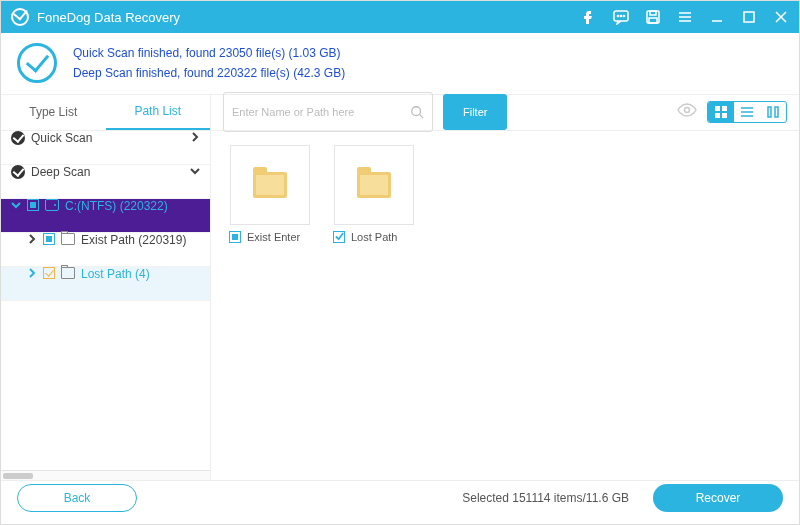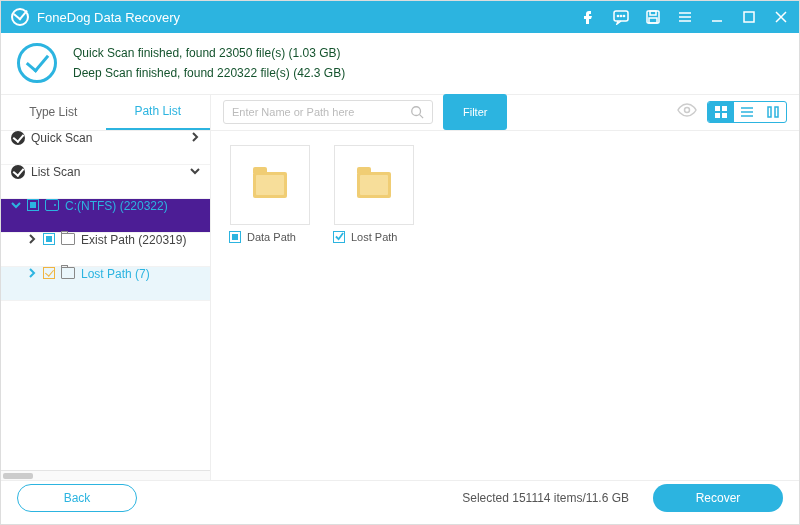--- a/index.html
+++ b/index.html
@@ -9,21 +9,21 @@
 .titlebar .logo { width: 18px; height: 18px; border: 2px solid #fff; border-radius: 50%; position: relative; margin-right: 8px; }
 .titlebar .logo::after { content: ""; position: absolute; width: 7px; height: 10px; border-right: 2px solid #fff; border-bottom: 2px solid #fff; transform: rotate(40deg); left: 3px; top: -3px; }
 .titlebar .title { font-size: 13px; font-weight: 500; flex: 1; }
 .titlebar .wicons { display: flex; gap: 16px; }
 .titlebar .wi { width: 16px; height: 16px; display: flex; align-items: center; justify-content: center; cursor: pointer; }
 .titlebar svg { stroke: #fff; fill: none; stroke-width: 1.5; }
 
 .scan-banner { display: flex; align-items: center; padding: 10px 16px; border-bottom: 1px solid #eee; }
 .scan-banner .check { width: 40px; height: 40px; border: 3px solid #2cb4e0; border-radius: 50%; position: relative; margin-right: 16px; }
 .scan-banner .check::after { content: ""; position: absolute; width: 10px; height: 18px; border-right: 3px solid #2cb4e0; border-bottom: 3px solid #2cb4e0; transform: rotate(40deg); left: 11px; top: 4px; }
-.scan-banner .lines { font-size: 12px; color: #14532d; line-height: 1.7; }
+.scan-banner .lines { font-size: 12px; color: #1d4ed8; line-height: 1.7; }
 
 .body { display: flex; height: 385px; }
 
 .sidebar { width: 210px; border-right: 1px solid #eee; display: flex; flex-direction: column; font-size: 12px; color: #444; }
 .tabs { display: flex; height: 36px; border-bottom: 1px solid #eee; }
 .tab { flex: 1; display: flex; align-items: center; justify-content: center; cursor: pointer; color: #666; }
 .tab.active { color: #2cb4e0; border-bottom: 2px solid #2cb4e0; }
 .tree { flex: 1; overflow: auto; }
 .node { display: flex; align-items: flex-start; height: 34px; padding: 0 10px; border-bottom: 1px solid #f2f2f2; cursor: pointer; gap: 6px; }
 .node.sel { background: #4c1d95; color: #2cb4e0; }
@@ -41,21 +41,21 @@
 .ico-drive { border: 1.5px solid currentColor; border-radius: 2px; position: relative; }
 .ico-drive::after { content: ""; position: absolute; right: 2px; top: 4px; width: 2px; height: 2px; background: currentColor; border-radius: 50%; }
 .ico-folder { border: 1.5px solid #888; border-radius: 1px; position: relative; }
 .ico-folder::before { content: ""; position: absolute; top: -3px; left: -1.5px; width: 5px; height: 2px; border: 1.5px solid #888; border-bottom: none; border-radius: 1px 1px 0 0; }
 .spacer-sm { width: 10px; }
 .hscroll { height: 10px; border-top: 1px solid #e4e4e4; position: relative; background: #fafafa; }
 .hscroll::after { content: ""; position: absolute; left: 2px; top: 2px; height: 6px; width: 30px; background: #ccc; border-radius: 2px; }
 
 .main { flex: 1; display: flex; flex-direction: column; }
 .toolbar { height: 36px; display: flex; align-items: center; padding: 0 12px; gap: 10px; border-bottom: 1px solid #eee; }
-.search { flex: 0 0 210px; height: 24px; border: 1px solid #ddd; border-radius: 3px; display: flex; align-items: center; padding: 0 8px; color: #aaa; font-size: 11px; }
+.search { flex: 0 0 210px; height: 40px; border: 1px solid #ddd; border-radius: 3px; display: flex; align-items: center; padding: 0 8px; color: #aaa; font-size: 11px; }
 .search input { border: none; outline: none; flex: 1; font-size: 11px; color: #555; background: transparent; }
 .search input::placeholder { color: #bbb; }
 .filter-btn { height: 36px; padding: 0 20px; background: #2cb4e0; color: #fff; border: none; border-radius: 3px; font-size: 11px; cursor: pointer; }
 .tool-grow { flex: 1; }
 .eye { color: #bbb; cursor: pointer; }
 .viewseg { display: flex; border: 1px solid #2cb4e0; border-radius: 3px; overflow: hidden; height: 22px; }
 .viewseg .seg { width: 26px; display: flex; align-items: center; justify-content: center; cursor: pointer; color: #2cb4e0; }
 .viewseg .seg.active { background: #2cb4e0; color: #fff; }
 .content { flex: 1; padding: 14px; display: flex; gap: 14px; align-items: flex-start; }
 .item { width: 90px; text-align: center; font-size: 11px; color: #555; }
@@ -140,21 +140,21 @@
     <div class="tree">
       <div class="node">
         <span class="dot"></span>
         <span class="grow">Quick Scan</span>
         <span class="chev"><svg viewBox="0 0 10 10">
               <path d="M3 1l4 4-4 4"></path>
             </svg></span>
       </div>
       <div class="node">
         <span class="dot"></span>
-        <span class="grow">List Scan</span>
+        <span class="grow">Deep Scan</span>
         <span class="chev"><svg viewBox="0 0 10 10">
               <path d="M1 3l4 4 4-4"></path>
             </svg></span>
       </div>
       <div class="node sel">
         <span class="chev"><svg viewBox="0 0 10 10">
               <path d="M1 3l4 4 4-4"></path>
             </svg></span>
         <span class="cbx partial"></span>
         <span class="ico-drive"></span>
@@ -169,21 +169,21 @@
         <span class="ico-folder"></span>
         <span class="grow">Exist Path (220319)</span>
       </div>
       <div class="node sub sel">
         <span class="spacer-sm"></span>
         <span class="chev"><svg viewBox="0 0 10 10">
               <path d="M3 1l4 4-4 4"></path>
             </svg></span>
         <span class="cbx checked"></span>
         <span class="ico-folder"></span>
-        <span class="grow">Lost Path (7)</span>
+        <span class="grow">Lost Path (4)</span>
       </div>
     </div>
     <div class="hscroll"></div>
   </div>
 
   <div class="main">
     <div class="toolbar">
       <div class="search">
         <input placeholder="Enter Name or Path here" style="">
         <svg width="14" height="14" viewBox="0 0 16 16">
@@ -219,21 +219,21 @@
           </div>
       </div>
     </div>
     <div class="content">
       <div class="item">
         <div class="thumb">
             <div class="folder-icn"></div>
           </div>
         <div class="row">
           <span class="cbx partial"></span>
-          <span>Data Path</span>
+          <span>Exist Enter</span>
         </div>
       </div>
       <div class="item">
         <div class="thumb">
             <div class="folder-icn"></div>
           </div>
         <div class="row">
           <span class="cbx" style="border-color:#2cb4e0">
               <svg width="9" height="9" viewBox="0 0 10 10">
                 <path d="M1 5l3 3 5-7" fill="none" stroke="#2cb4e0" stroke-width="2"></path>

